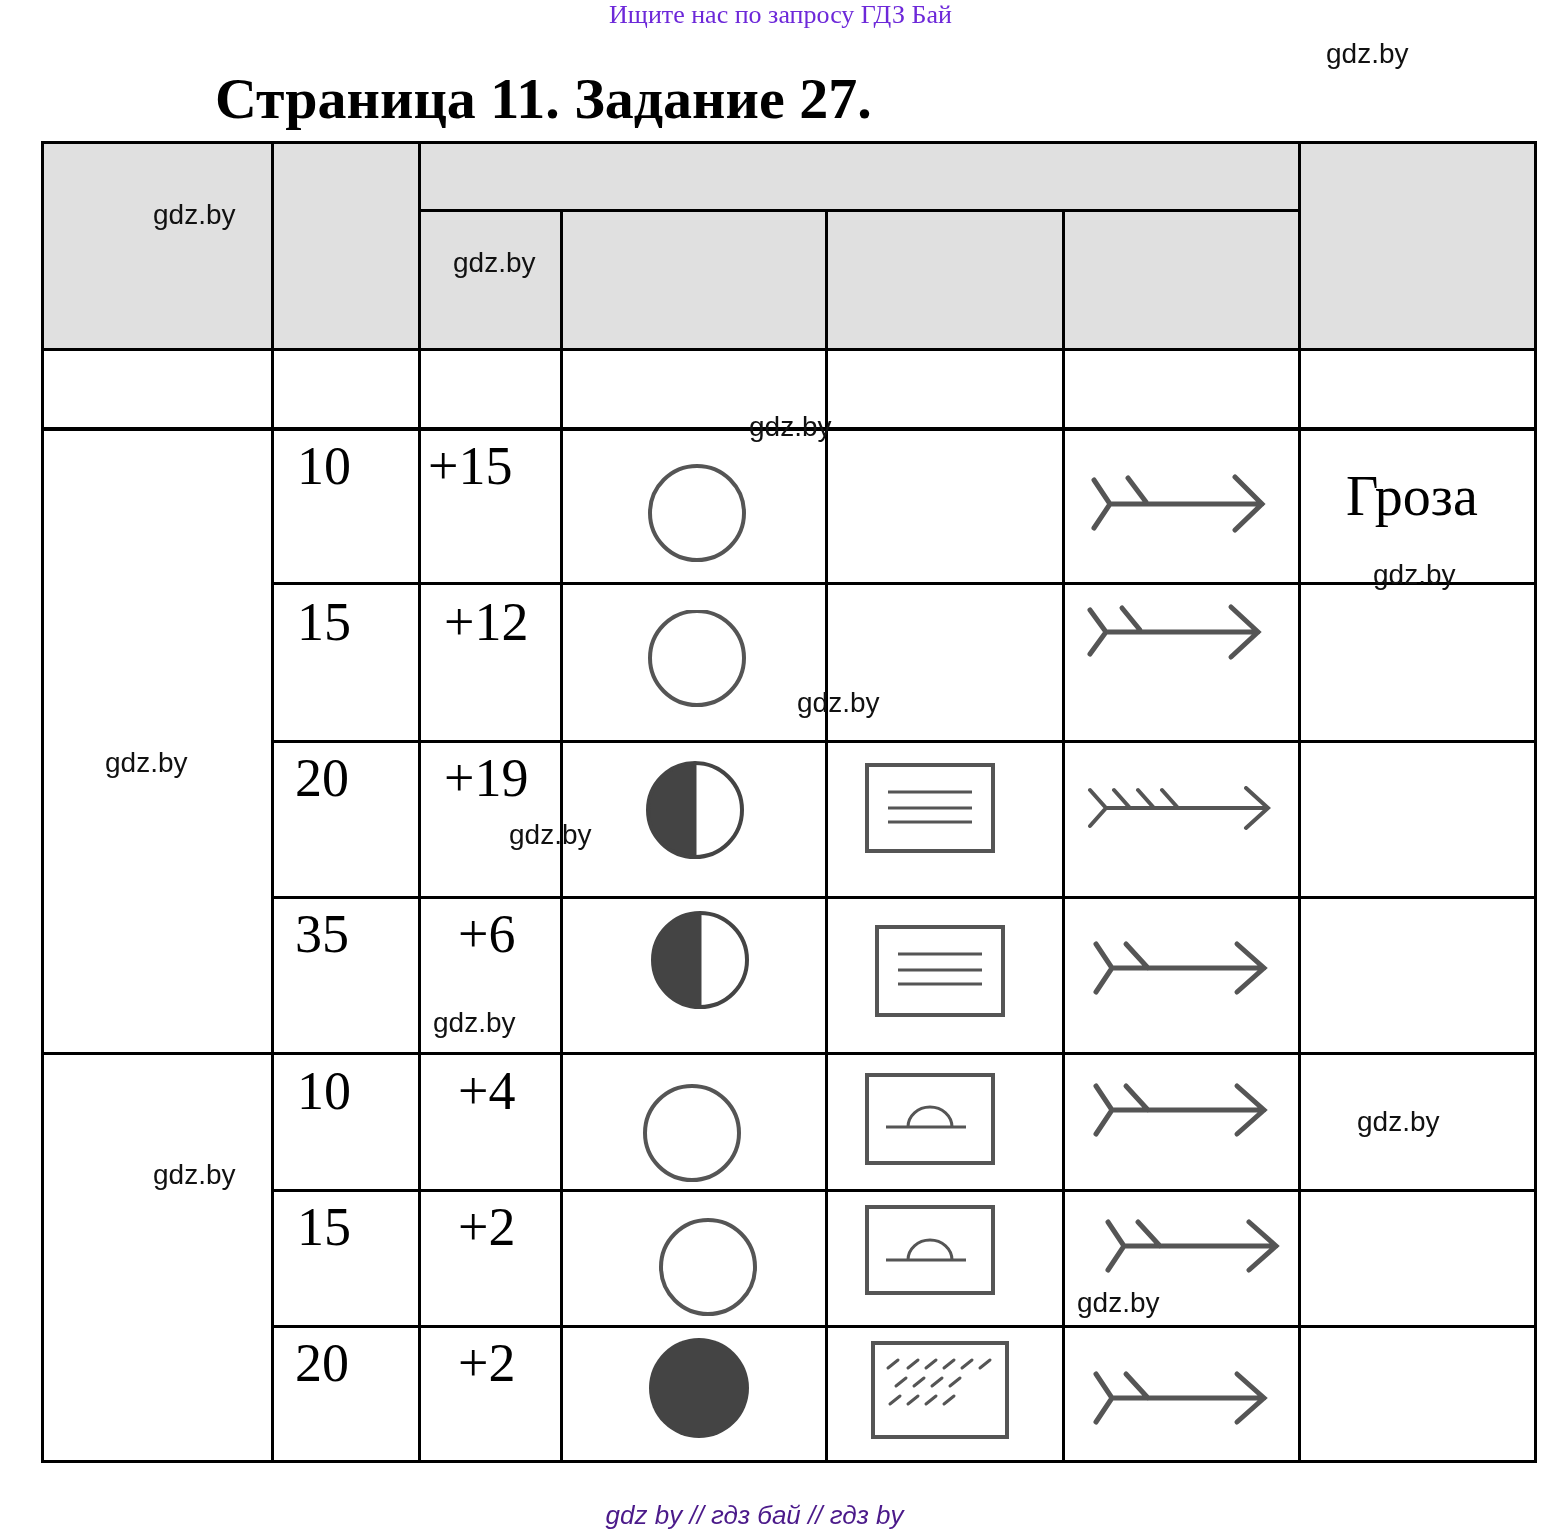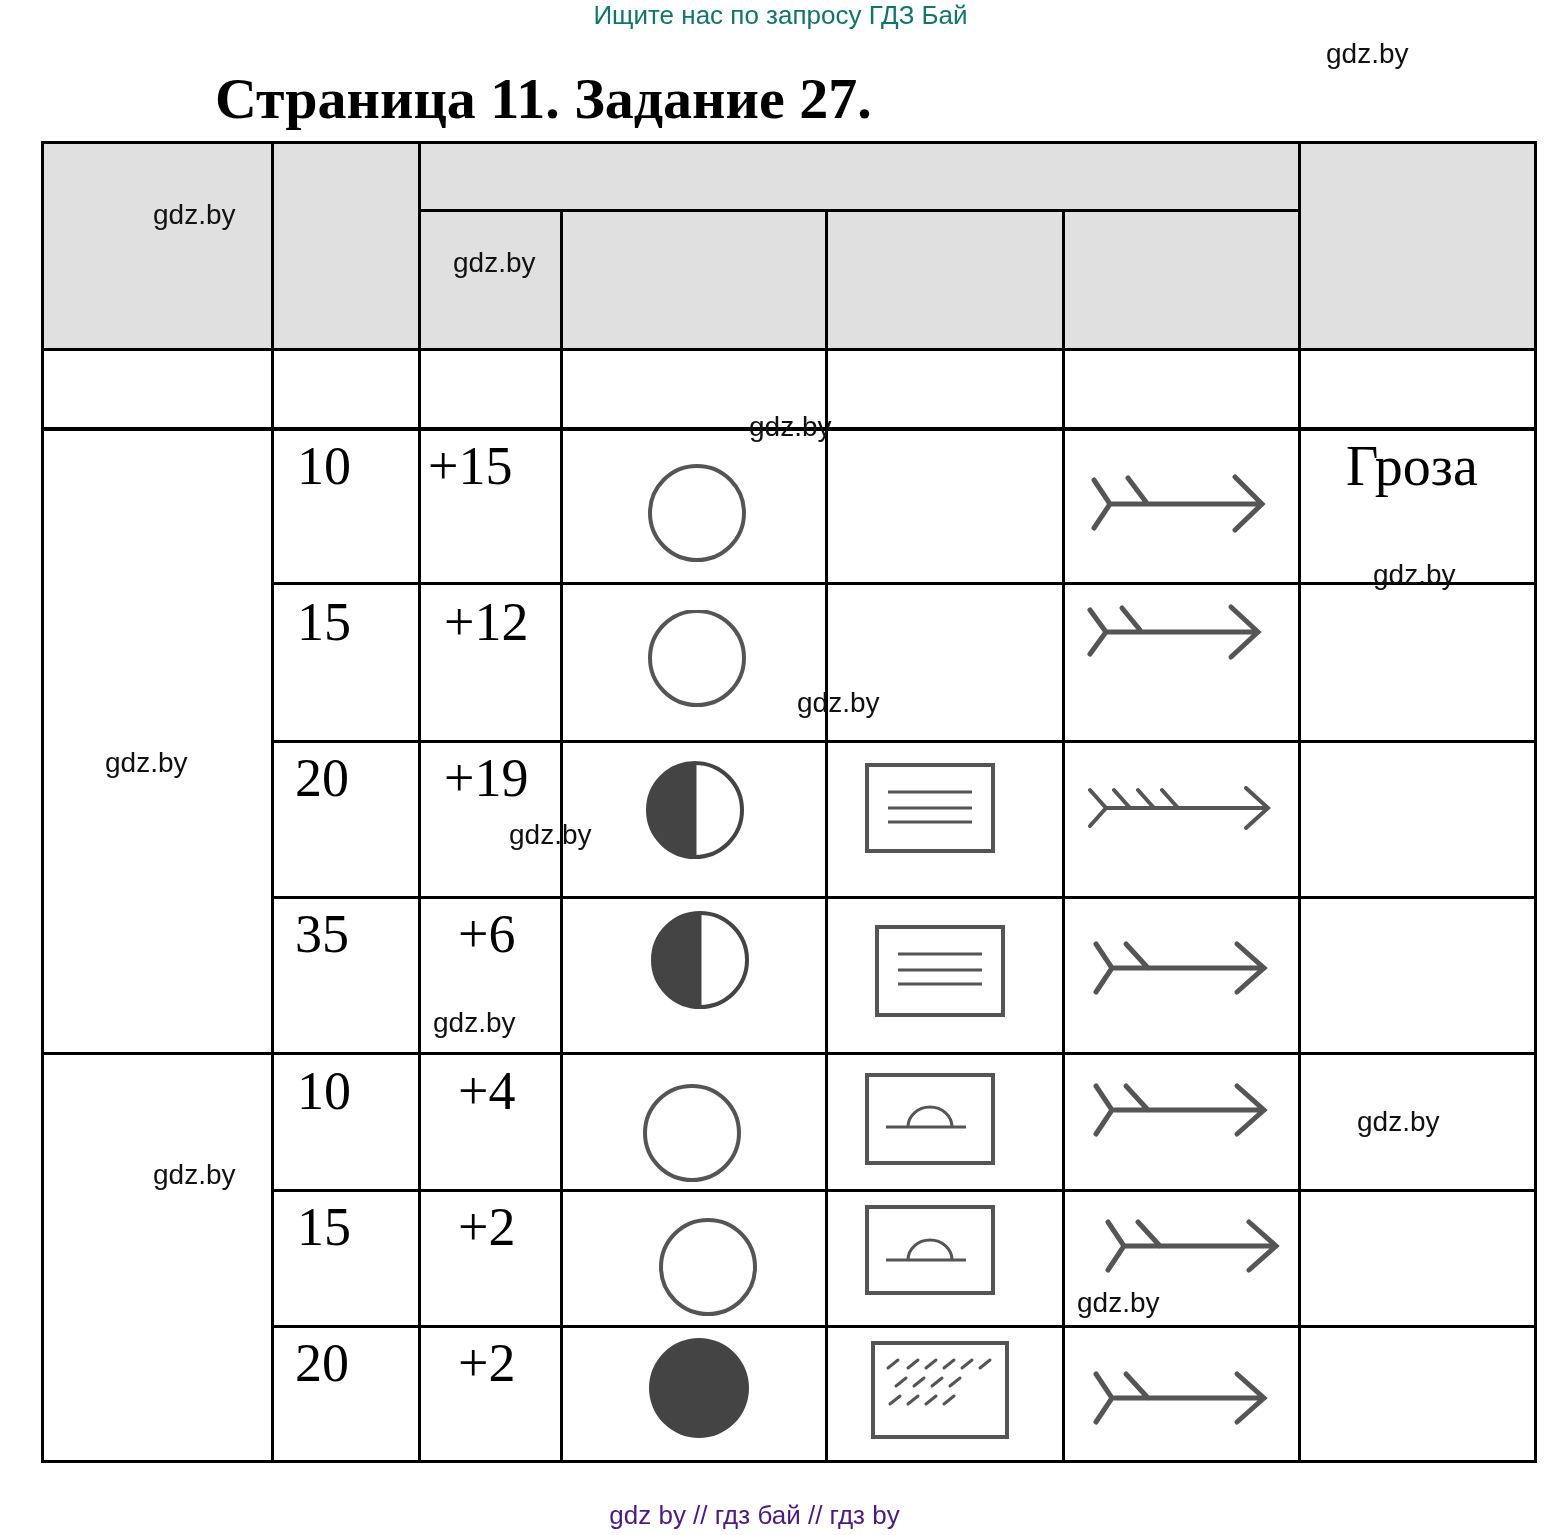--- a/index.html
+++ b/index.html
@@ -1,28 +1,28 @@
 <!DOCTYPE html>
 <html><head>
 <meta charset="utf-8">
 <style>
   html, body { margin:0; padding:0; background:#ffffff; }
   body { width:1561px; height:1535px; position:relative; overflow:hidden; font-family:"Liberation Sans", sans-serif; }
   .abs { position:absolute; }
-  .top-banner { left:0; width:1561px; top:0; text-align:center; color:#0f766e; font-size:26px; line-height:30px; }
+  .top-banner { left:0; width:1561px; top:0; text-align:center; color:#6d28d9; font-size:26px; line-height:30px;font-family:Liberation Serif, serif; }
   .wm { font-family:"Liberation Sans", sans-serif; font-size:28px; color:#111; line-height:32px; white-space:nowrap; z-index:5; }
   .title { left:215px; top:66px; font-family:"Liberation Serif", serif; font-weight:bold; font-size:58px; line-height:66px; color:#000; white-space:nowrap; }
-  .footer { left:0; width:1509px; top:1500px; text-align:center; color:#4b1a8a; font-size:26px; line-height:30px; }
+  .footer { left:0; width:1509px; top:1500px; text-align:center; color:#4b1a8a; font-size:26px; line-height:30px;font-style:italic; }
 
   .hline { position:absolute; background:#000; height:3px; }
   .vline { position:absolute; background:#000; width:3px; }
   .gray { position:absolute; background:#e0e0e0; }
 
   .num { position:absolute; font-family:"Liberation Serif", serif; font-size:54px; line-height:60px; color:#000; white-space:nowrap; }
-  .phen { position:absolute; font-family:"Liberation Serif", serif; font-size:56px; line-height:60px; color:#000; white-space:nowrap; }
+  .phen { position:absolute; font-family:"Liberation Serif", serif; font-size:56px; line-height:60px; color:#000; white-space:nowrap;margin-top:30px; }
   .sym { position:absolute; }
   svg { display:block; }
 </style>
 </head>
 <body>
 
 <div class="abs top-banner">Ищите нас по запросу ГДЗ Бай</div>
 <div class="abs wm" style="left:1326px;top:38px;">gdz.by</div>
 <div class="abs title">Страница 11. Задание 27.</div>
 

